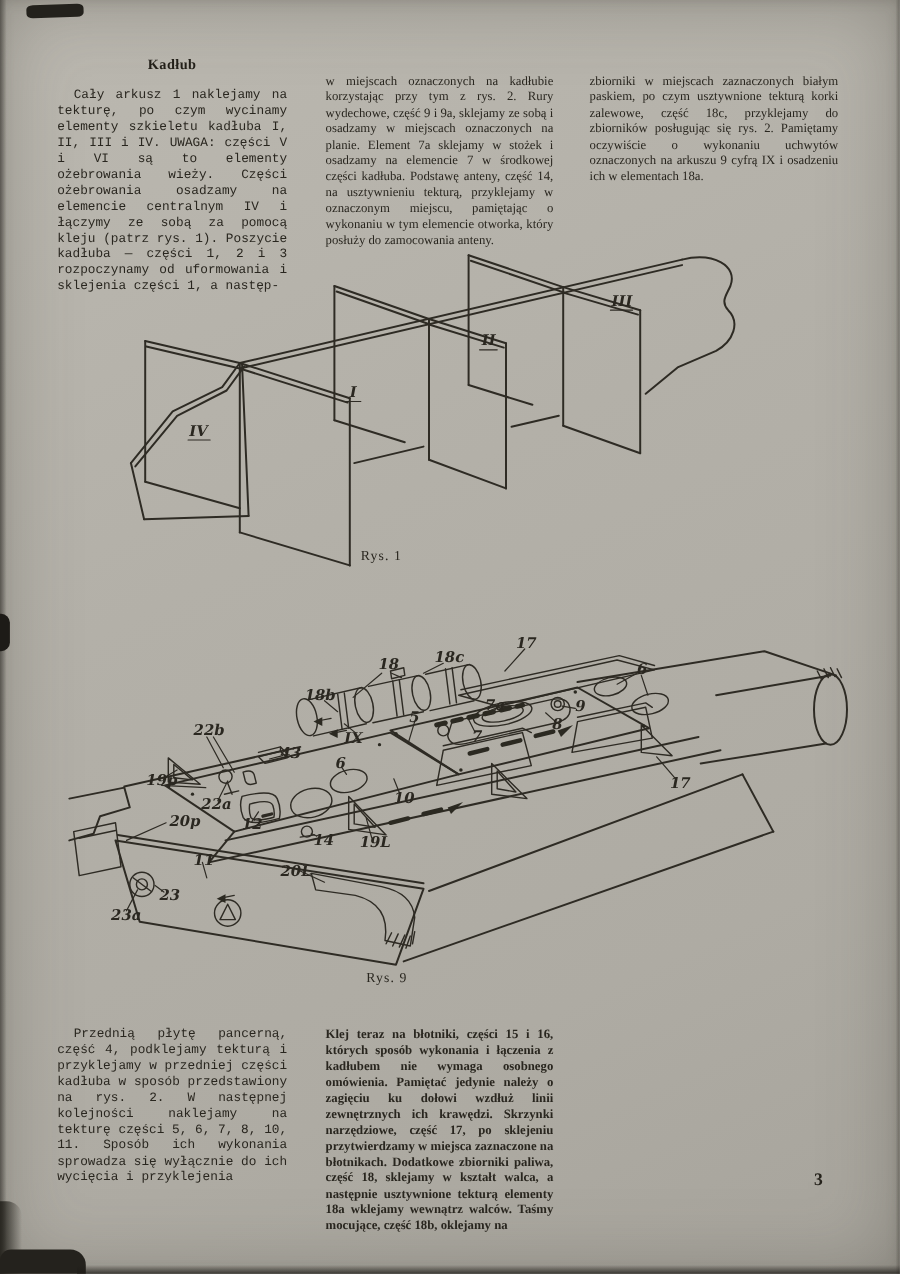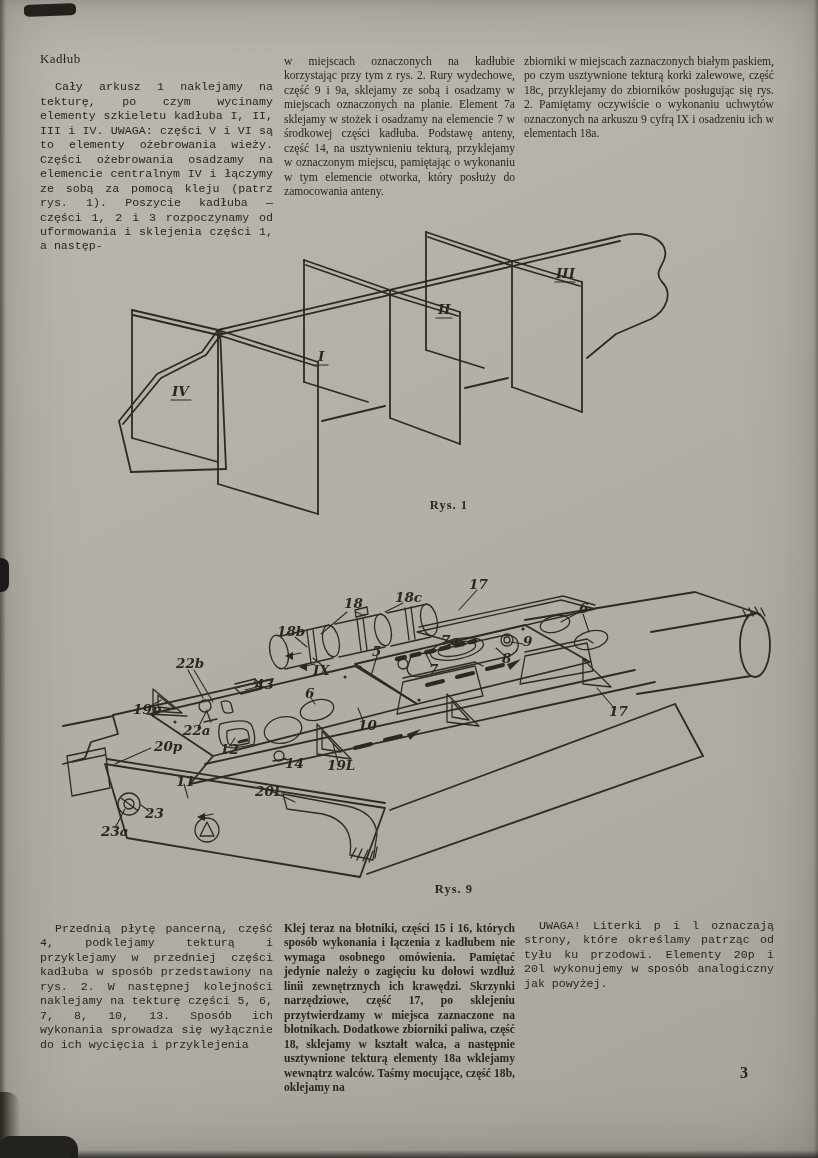--- a/index.html
+++ b/index.html
@@ -14,25 +14,25 @@
   .art{position:absolute;background:#23211c;}
   .art-topleft{left:24px;top:4px;width:52px;height:12px;border-radius:6px/4px;transform:rotate(-2deg);}
   .art-left-strip{left:0;top:0;width:6px;height:100%;background:linear-gradient(to right,rgba(40,38,33,.55),rgba(40,38,33,0));}
   .art-left-blob{left:0;top:558px;width:9px;height:34px;border-radius:0 8px 8px 0;background:#1d1b17;}
   .art-bl-corner{left:0;top:1092px;width:20px;height:66px;border-radius:0 14px 0 0;background:linear-gradient(to right,#2a2822,rgba(42,40,34,0));}
   .art-bottom{left:70px;top:1150px;width:748px;height:8px;background:linear-gradient(to top,rgba(30,28,24,.75),rgba(30,28,24,0));}
   .art-bl-blob{left:0;top:1136px;width:78px;height:22px;border-radius:10px 14px 0 0;background:#24221d;}
   .art-right-strip{right:0;top:0;width:4px;height:100%;background:linear-gradient(to left,rgba(50,47,41,.35),rgba(50,47,41,0));}
 
   .col{position:absolute;color:#29261f;font-size:11.6px;line-height:14.45px;text-align:justify;}
-  .col p{margin:0;}
+  .col p{margin:12px;}
   .col p + p{margin-top:13px;}
   .p-ind{text-indent:15px;font-family:Liberation Mono, monospace;}
-  .heading{font-weight:normal;text-align:left;font-size:13px;letter-spacing:.4px;margin:0 0 14px 0;color:#221f18;}
-  .caption{position:absolute;font-weight:bold;font-size:12.5px;letter-spacing:1px;color:#2a2720;text-align:right;width:140px;}
+  .heading{font-weight:bold;text-align:center;font-size:13px;letter-spacing:.4px;margin:0 0 14px 0;color:#221f18;}
+  .caption{position:absolute;font-weight:normal;font-size:12.5px;letter-spacing:1px;color:#2a2720;text-align:left;width:140px;}
   .pageno{position:absolute;left:700px;top:1064px;width:48px;text-align:right;font-weight:bold;font-size:16px;color:#25221b;}
 
   svg{position:absolute;overflow:visible;}
   .ln{stroke:#2e2b24;fill:none;stroke-width:1.8;stroke-linejoin:round;stroke-linecap:round;}
   .ln2{stroke:#2e2b24;fill:none;stroke-width:1.3;stroke-linejoin:round;stroke-linecap:round;}
   .leader{stroke:#2e2b24;fill:none;stroke-width:1.1;stroke-linecap:round;}
   .dash{stroke:#2b2921;fill:none;stroke-width:4;stroke-linecap:round;}
   .fillink{fill:#2b2921;stroke:none;}
   .flabel{font-family:"DejaVu Serif","Liberation Serif",serif;font-style:italic;font-weight:bold;
           font-size:13.5px;fill:#2a2720;}
@@ -314,22 +314,21 @@
   <text class="flabel" x="272" y="218">19L</text>
   <text class="flabel" x="554" y="164">17</text>
   <text class="flabel" x="121" y="234">11</text>
   <text class="flabel" x="200" y="244">20L</text>
   <text class="flabel" x="90" y="266">23</text>
   <text class="flabel" x="46" y="284">23a</text>
 </svg>
 <div class="caption" style="left:333px;top:882px;">Rys. 9</div>
 
 <div class="col" style="left:40px;top:922px;width:233px;">
-  <p class="p-ind">Przednią płytę pancerną, część 4, podklejamy tekturą i przyklejamy w przedniej części kadłuba w sposób przedstawiony na rys. 2. W następnej kolejności naklejamy na tekturę części 5, 6, 7, 8, 10, 13. Sposób ich wykonania sprowadza się wyłącznie do ich wycięcia i przyklejenia</p>
+  <p class="p-ind">Przednią płytę pancerną, część 4, podklejamy tekturą i przyklejamy w przedniej części kadłuba w sposób przedstawiony na rys. 2. W następnej kolejności naklejamy na tekturę części 5, 6, 7, 8, 10, 11. Sposób ich wykonania sprowadza się wyłącznie do ich wycięcia i przyklejenia</p>
 </div>
 <div class="col" style="left:284px;top:922px;width:231px;font-weight:bold;">
   <p>Klej teraz na błotniki, części 15 i 16, których sposób wykonania i łączenia z kadłubem nie wymaga osobnego omówienia. Pamiętać jedynie należy o zagięciu ku dołowi wzdłuż linii zewnętrznych ich krawędzi. Skrzynki narzędziowe, część 17, po sklejeniu przytwierdzamy w miejsca zaznaczone na błotnikach. Dodatkowe zbiorniki paliwa, część 18, sklejamy w kształt walca, a następnie usztywnione tekturą elementy 18a wklejamy wewnątrz walców. Taśmy mocujące, część 18b, oklejamy na</p>
 </div>
 <div class="col" style="left:524px;top:919px;width:250px;">
-  <p class="p-ind">UWAGA! Literki p i l oznaczają strony, które określamy patrząc od tyłu ku przodowi. Elementy 20p i 20l wykonujemy w sposób analogiczny jak powyżej.</p>
 </div>
 
 <div class="pageno">3</div>
 
 </body></html>

